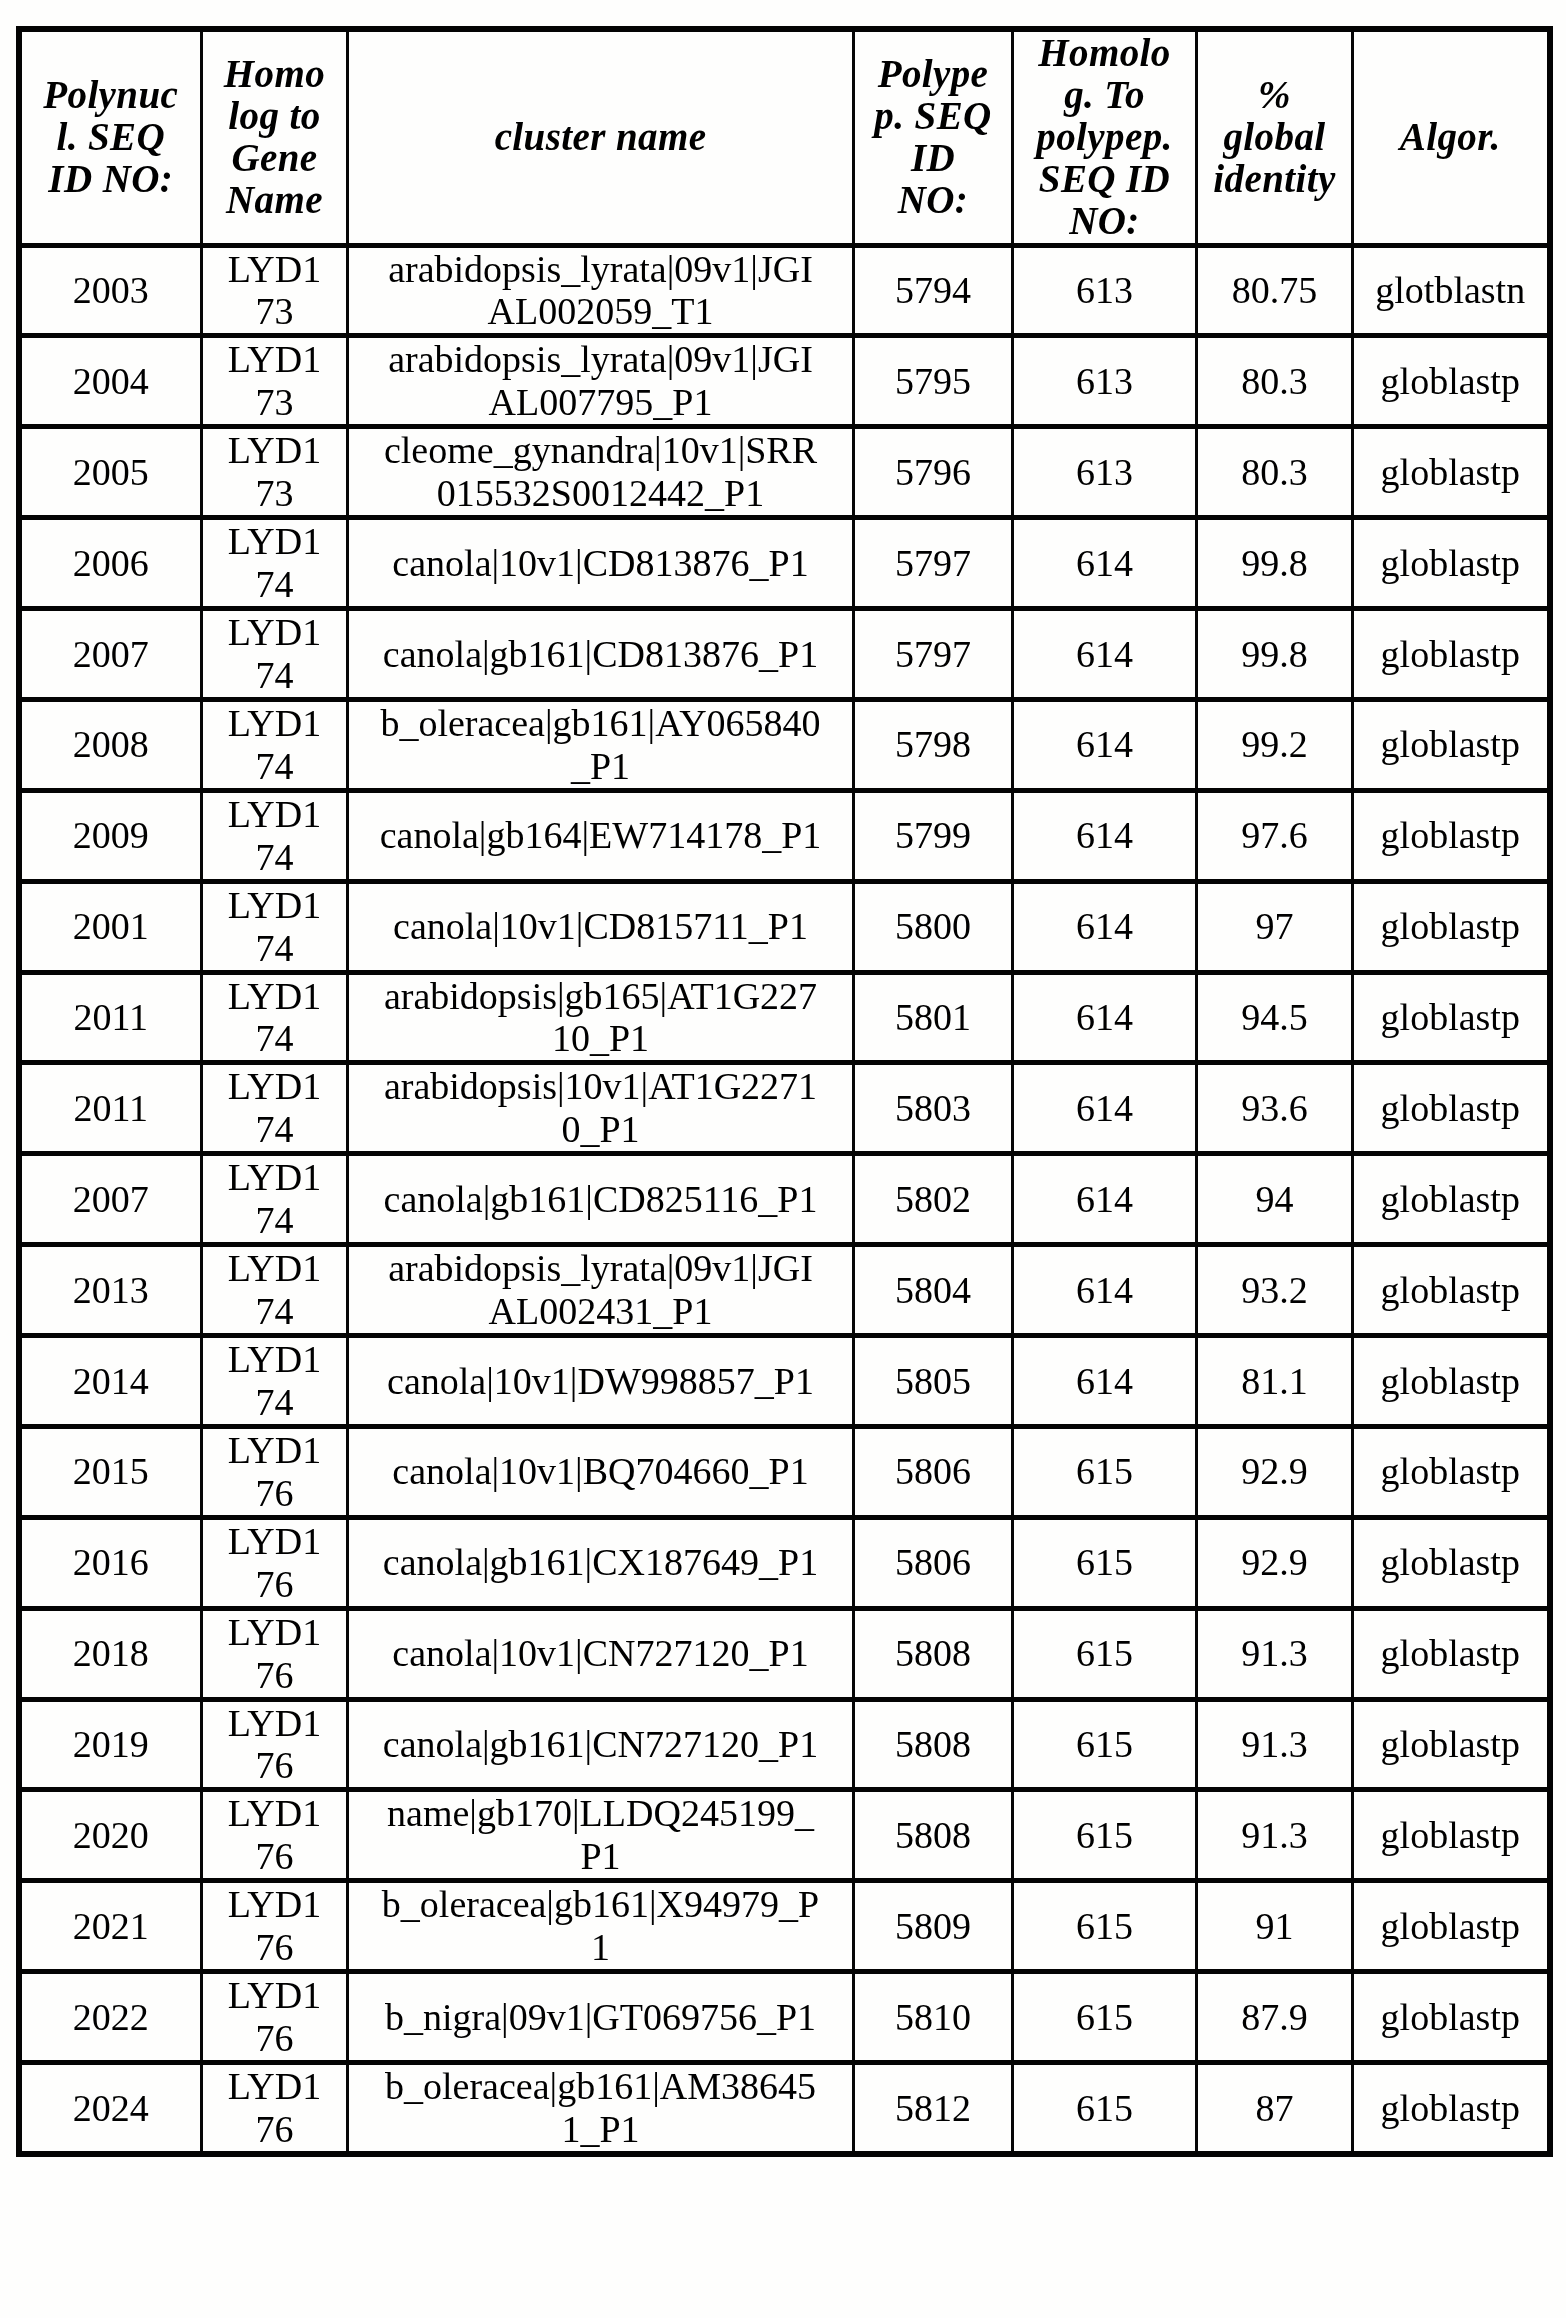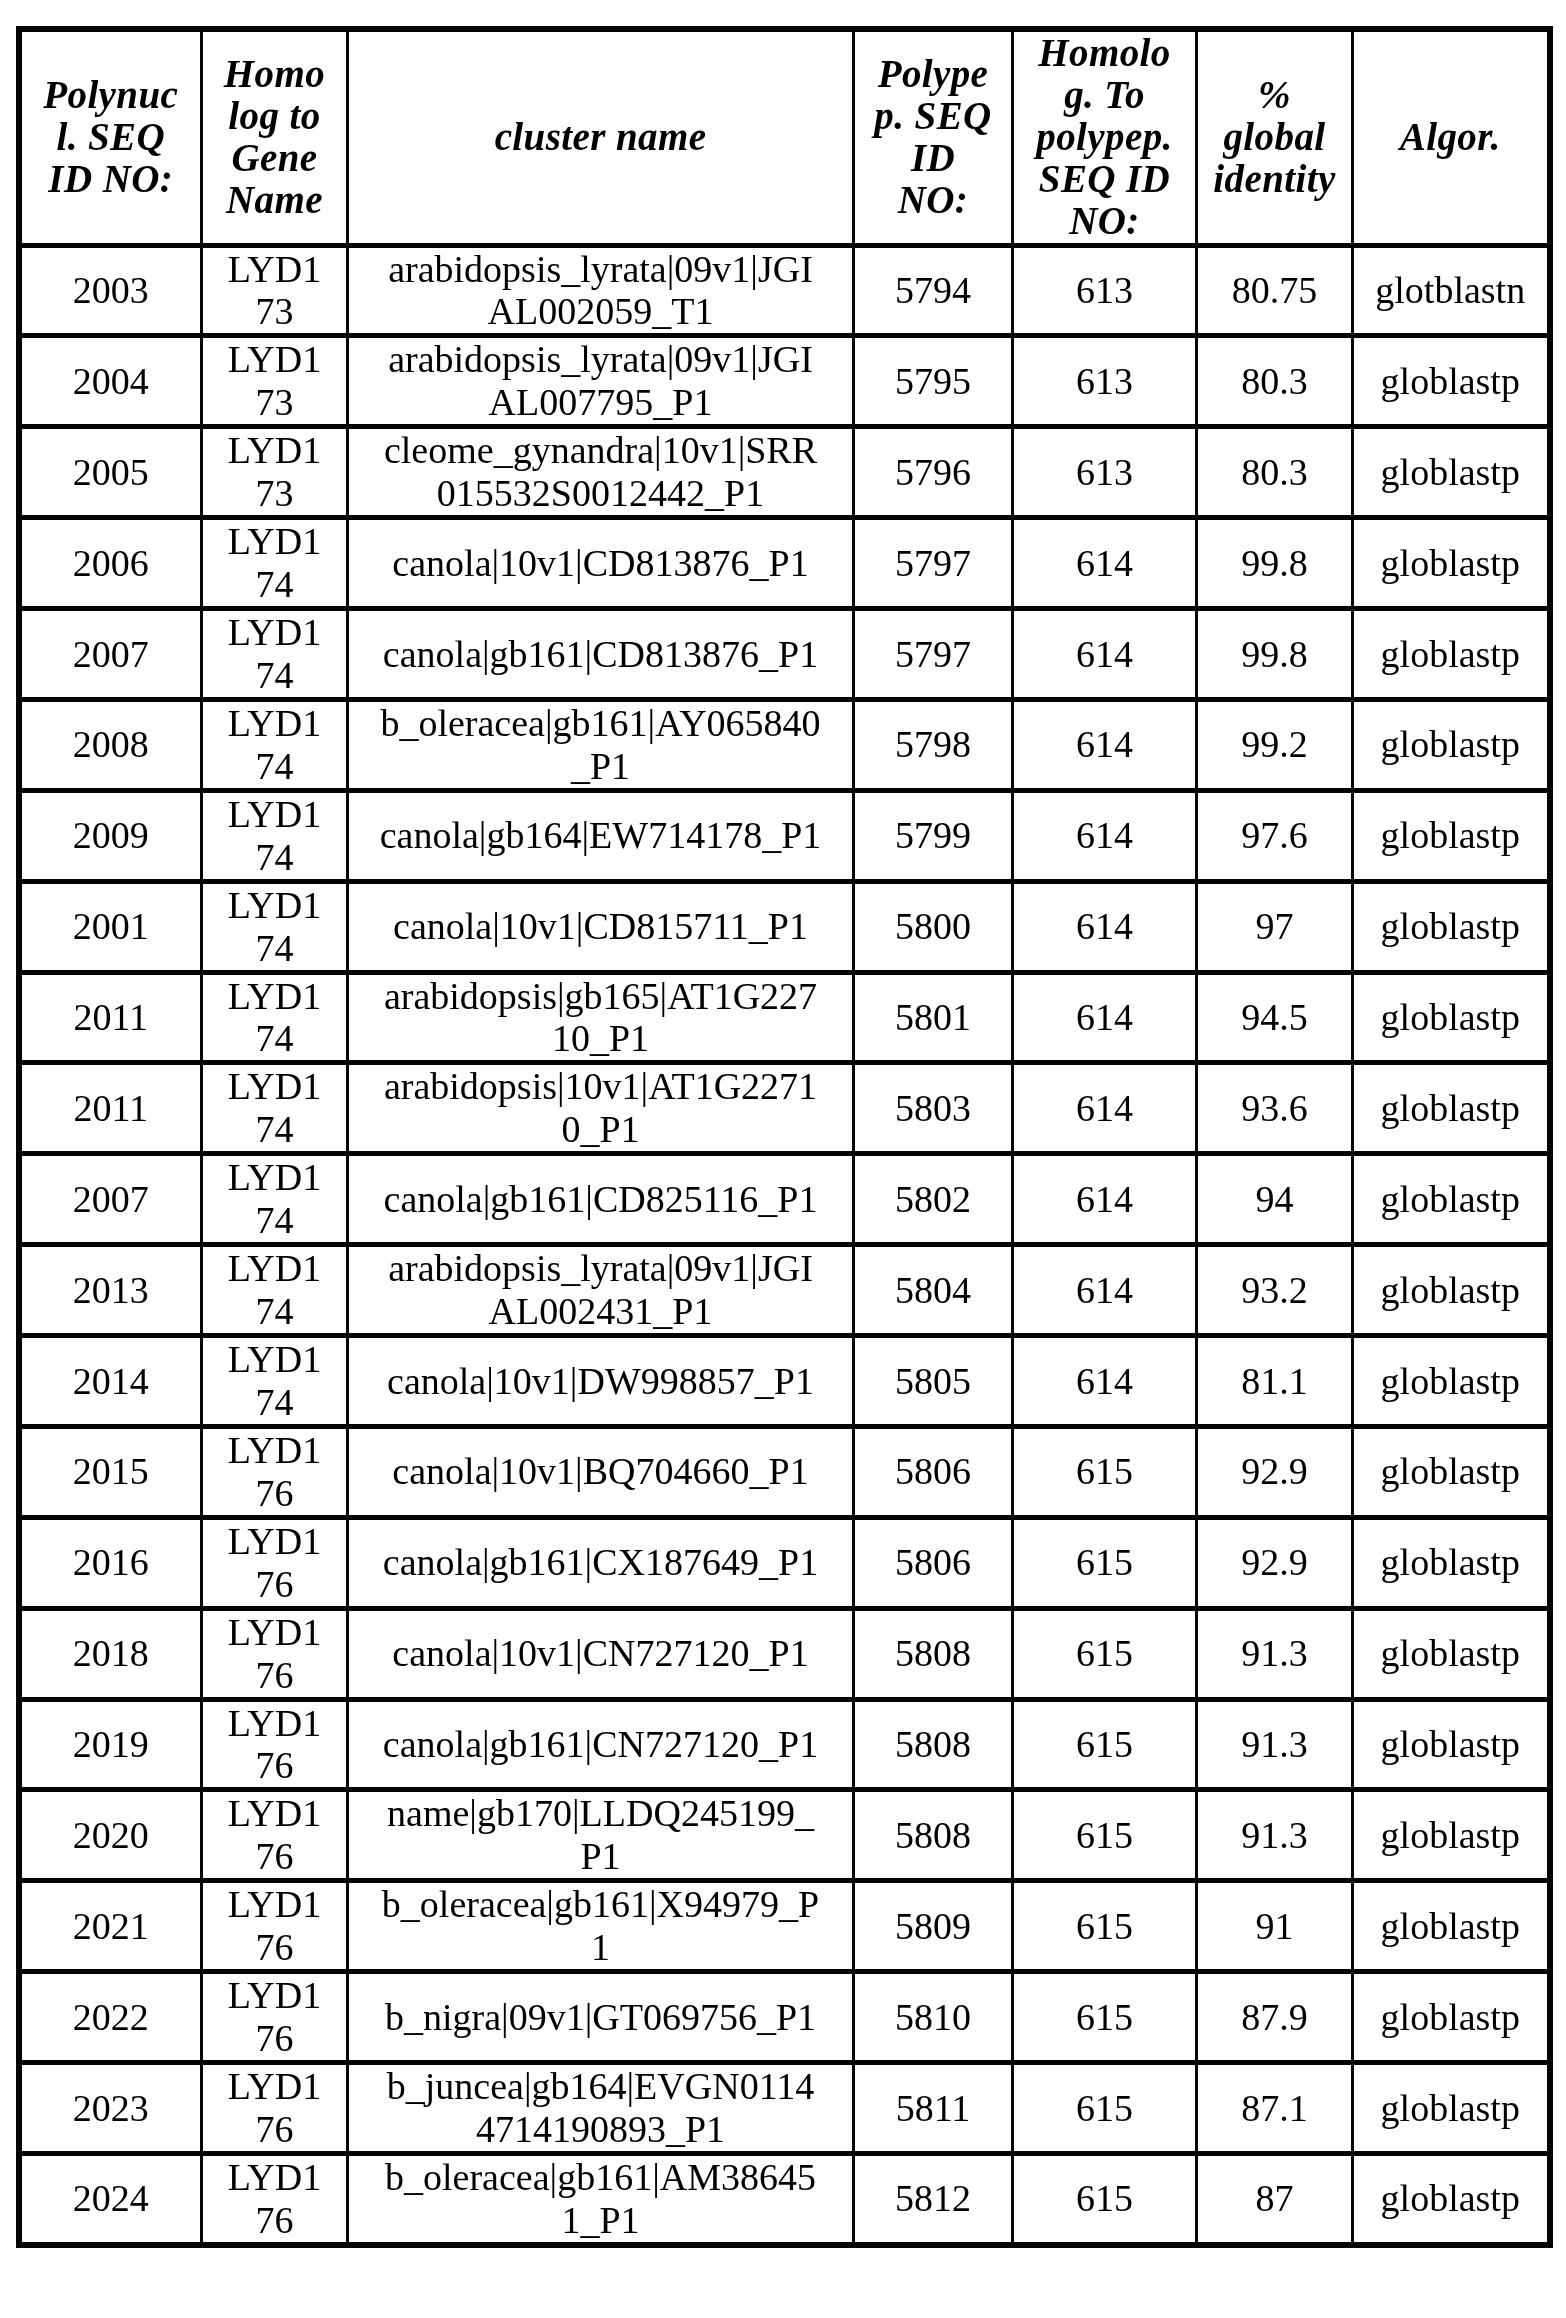--- a/index.html
+++ b/index.html
@@ -300,31 +300,20 @@
           <td class="col-0">2022</td>
           <td class="col-1">LYD1
 76</td>
           <td class="col-2">b_nigra|09v1|GT069756_P1</td>
           <td class="col-3">5810</td>
           <td class="col-4">615</td>
           <td class="col-5">87.9</td>
           <td class="col-6">globlastp</td>
         </tr>
         <tr>
-          <td class="col-0">2023</td>
-          <td class="col-1">LYD1
-76</td>
-          <td class="col-2">b_juncea|gb164|EVGN0114
-4714190893_P1</td>
-          <td class="col-3">5811</td>
-          <td class="col-4">615</td>
-          <td class="col-5">87.1</td>
-          <td class="col-6">globlastp</td>
-        </tr>
-        <tr>
           <td class="col-0">2024</td>
           <td class="col-1">LYD1
 76</td>
           <td class="col-2">b_oleracea|gb161|AM38645
 1_P1</td>
           <td class="col-3">5812</td>
           <td class="col-4">615</td>
           <td class="col-5">87</td>
           <td class="col-6">globlastp</td>
         </tr>

